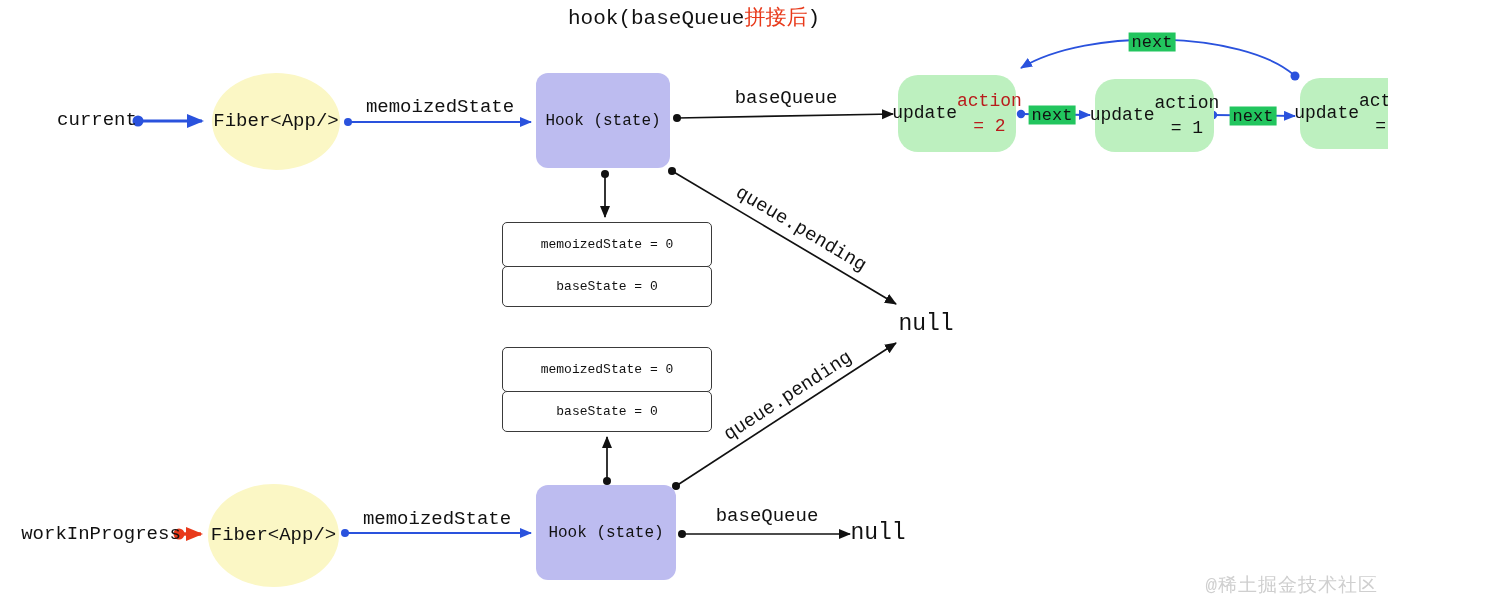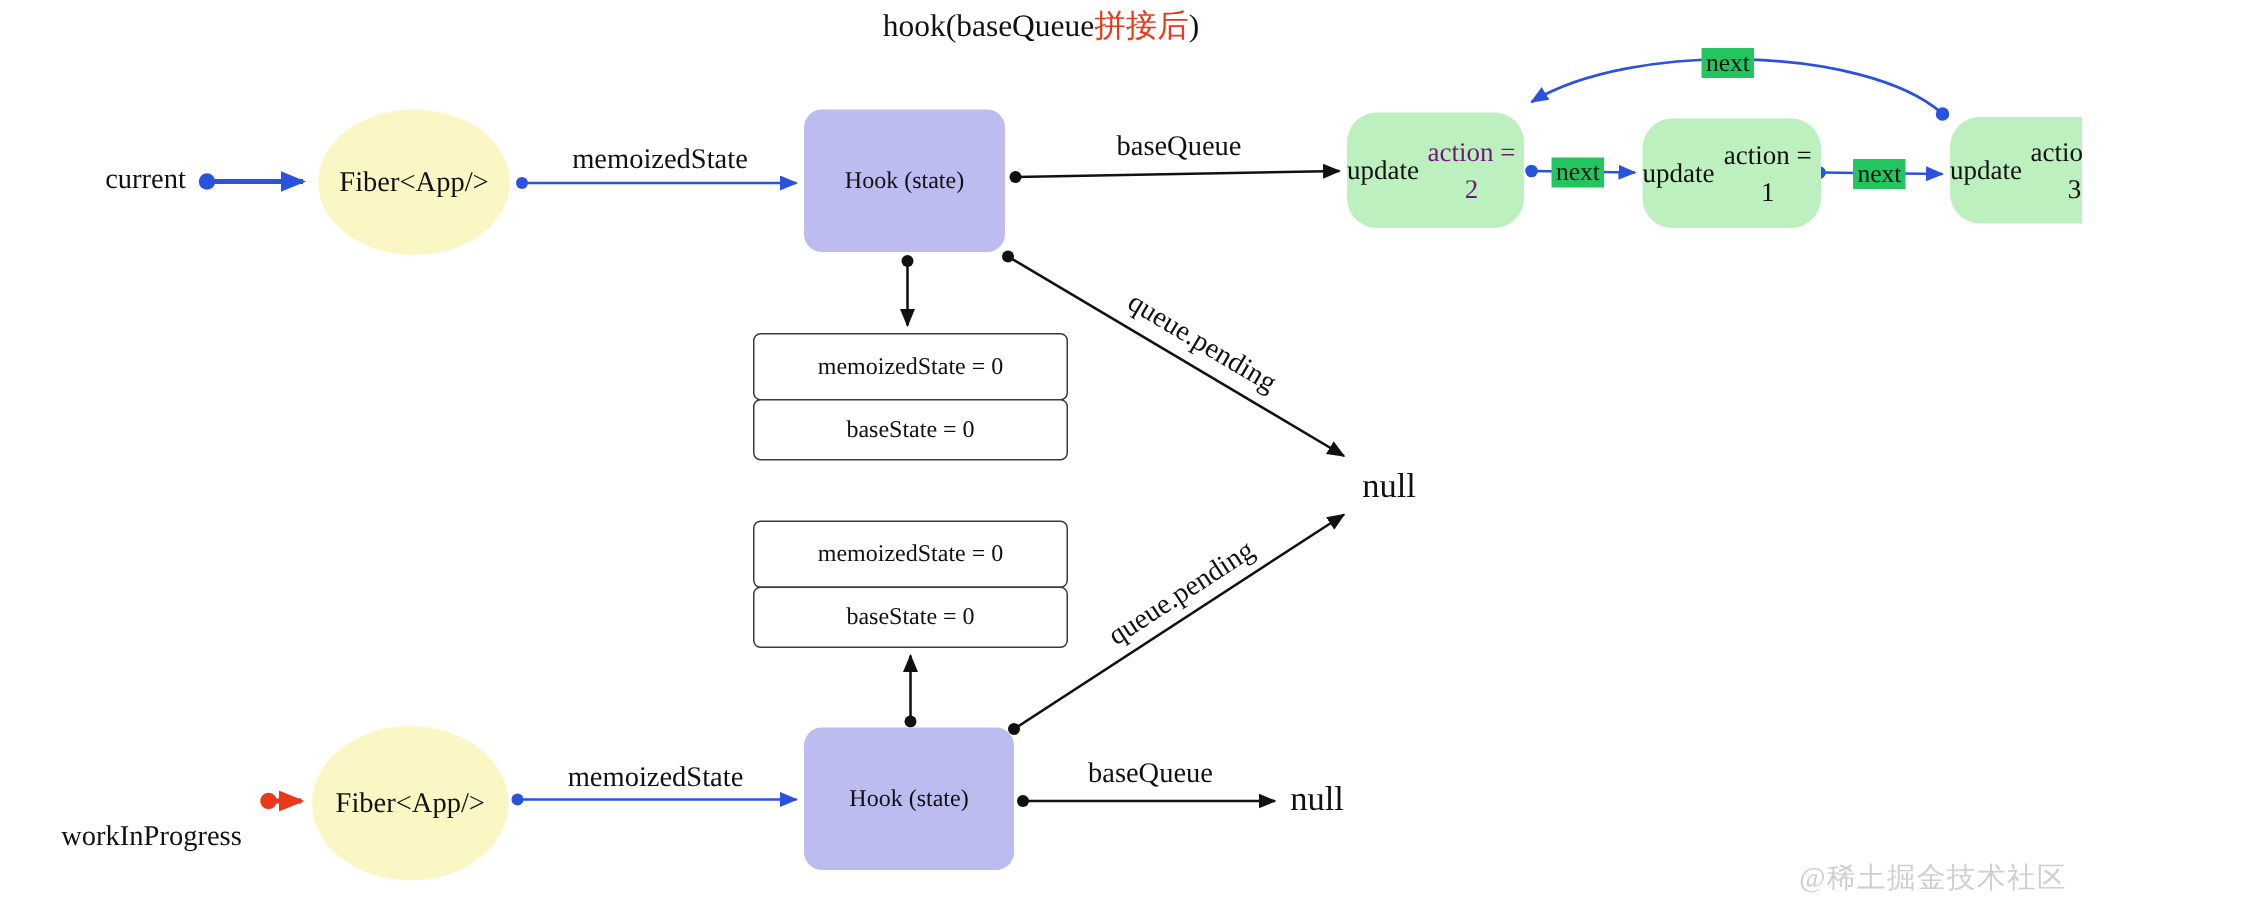--- a/index.html
+++ b/index.html
@@ -1,20 +1,20 @@
 <!DOCTYPE html>
 <html><head>
 <meta charset="utf-8">
 <style>
   html,body{margin:0;padding:0;background:#ffffff;}
   .canvas{
     position:relative;
     width:1388px;height:612px;
     background:#ffffff;
-    font-family:Liberation Serif, serif;
+    font-family:Liberation Mono, monospace;
     color:#111;
     overflow:hidden;
   }
   svg.edges{position:absolute;left:0;top:0;z-index:1;}
   .node,.lbl{position:absolute;z-index:2;}
 
   .title{
     position:absolute;top:3px;left:50%;transform:translateX(-50%);
     font-size:21px;white-space:nowrap;z-index:2;
   }
@@ -39,24 +39,24 @@
     font-size:19px;
   }
   .hook{
     background:#BDBCF0;border-radius:12px;
     font-size:16px;
   }
   .update{
     background:#BDF0BF;border-radius:20px;
     font-size:18px;line-height:1.35;
   }
-  .update .red{color:#701a75;}
+  .update .red{color:#b91c1c;}
   .field{
     background:#fff;border:1.5px solid #3a3a3a;border-radius:5px;
-    font-size:16px;
+    font-size:13px;
     display:flex;align-items:center;justify-content:center;
   }
   .watermark{
     position:absolute;right:10px;top:572px;
     font-size:19px;color:#CFCFCF;z-index:2;letter-spacing:1px;margin-left:28px;
   }
 </style>
 </head>
 <body>
 
@@ -116,21 +116,21 @@
 
     <line x1="682" y1="534" x2="850" y2="534" stroke="#111" stroke-width="1.7" marker-end="url(#mBlack)"></line>
     <circle cx="682" cy="534" r="4" fill="#111"></circle>
   </svg>
 
   <div class="title">
     <span>hook(baseQueue</span><span class="hl">拼接后</span><span>)</span>
   </div>
 
   <div class="lbl" style="left:97px;top:120px;">current</div>
-  <div class="lbl" style="left:101px;top:534px;margin-top:24px;">workInProgress</div>
+  <div class="lbl" style="left:101px;top:534px;">workInProgress</div>
 
   <div class="node fiber" style="left:212px;top:73px;width:128px;height:97px;">
     <span>Fiber</span>
     <span>&lt;App/&gt;</span>
   </div>
 
   <div class="node hook" style="left:536px;top:73px;width:134px;height:95px;">
     <span>Hook (state)</span>
   </div>
 

